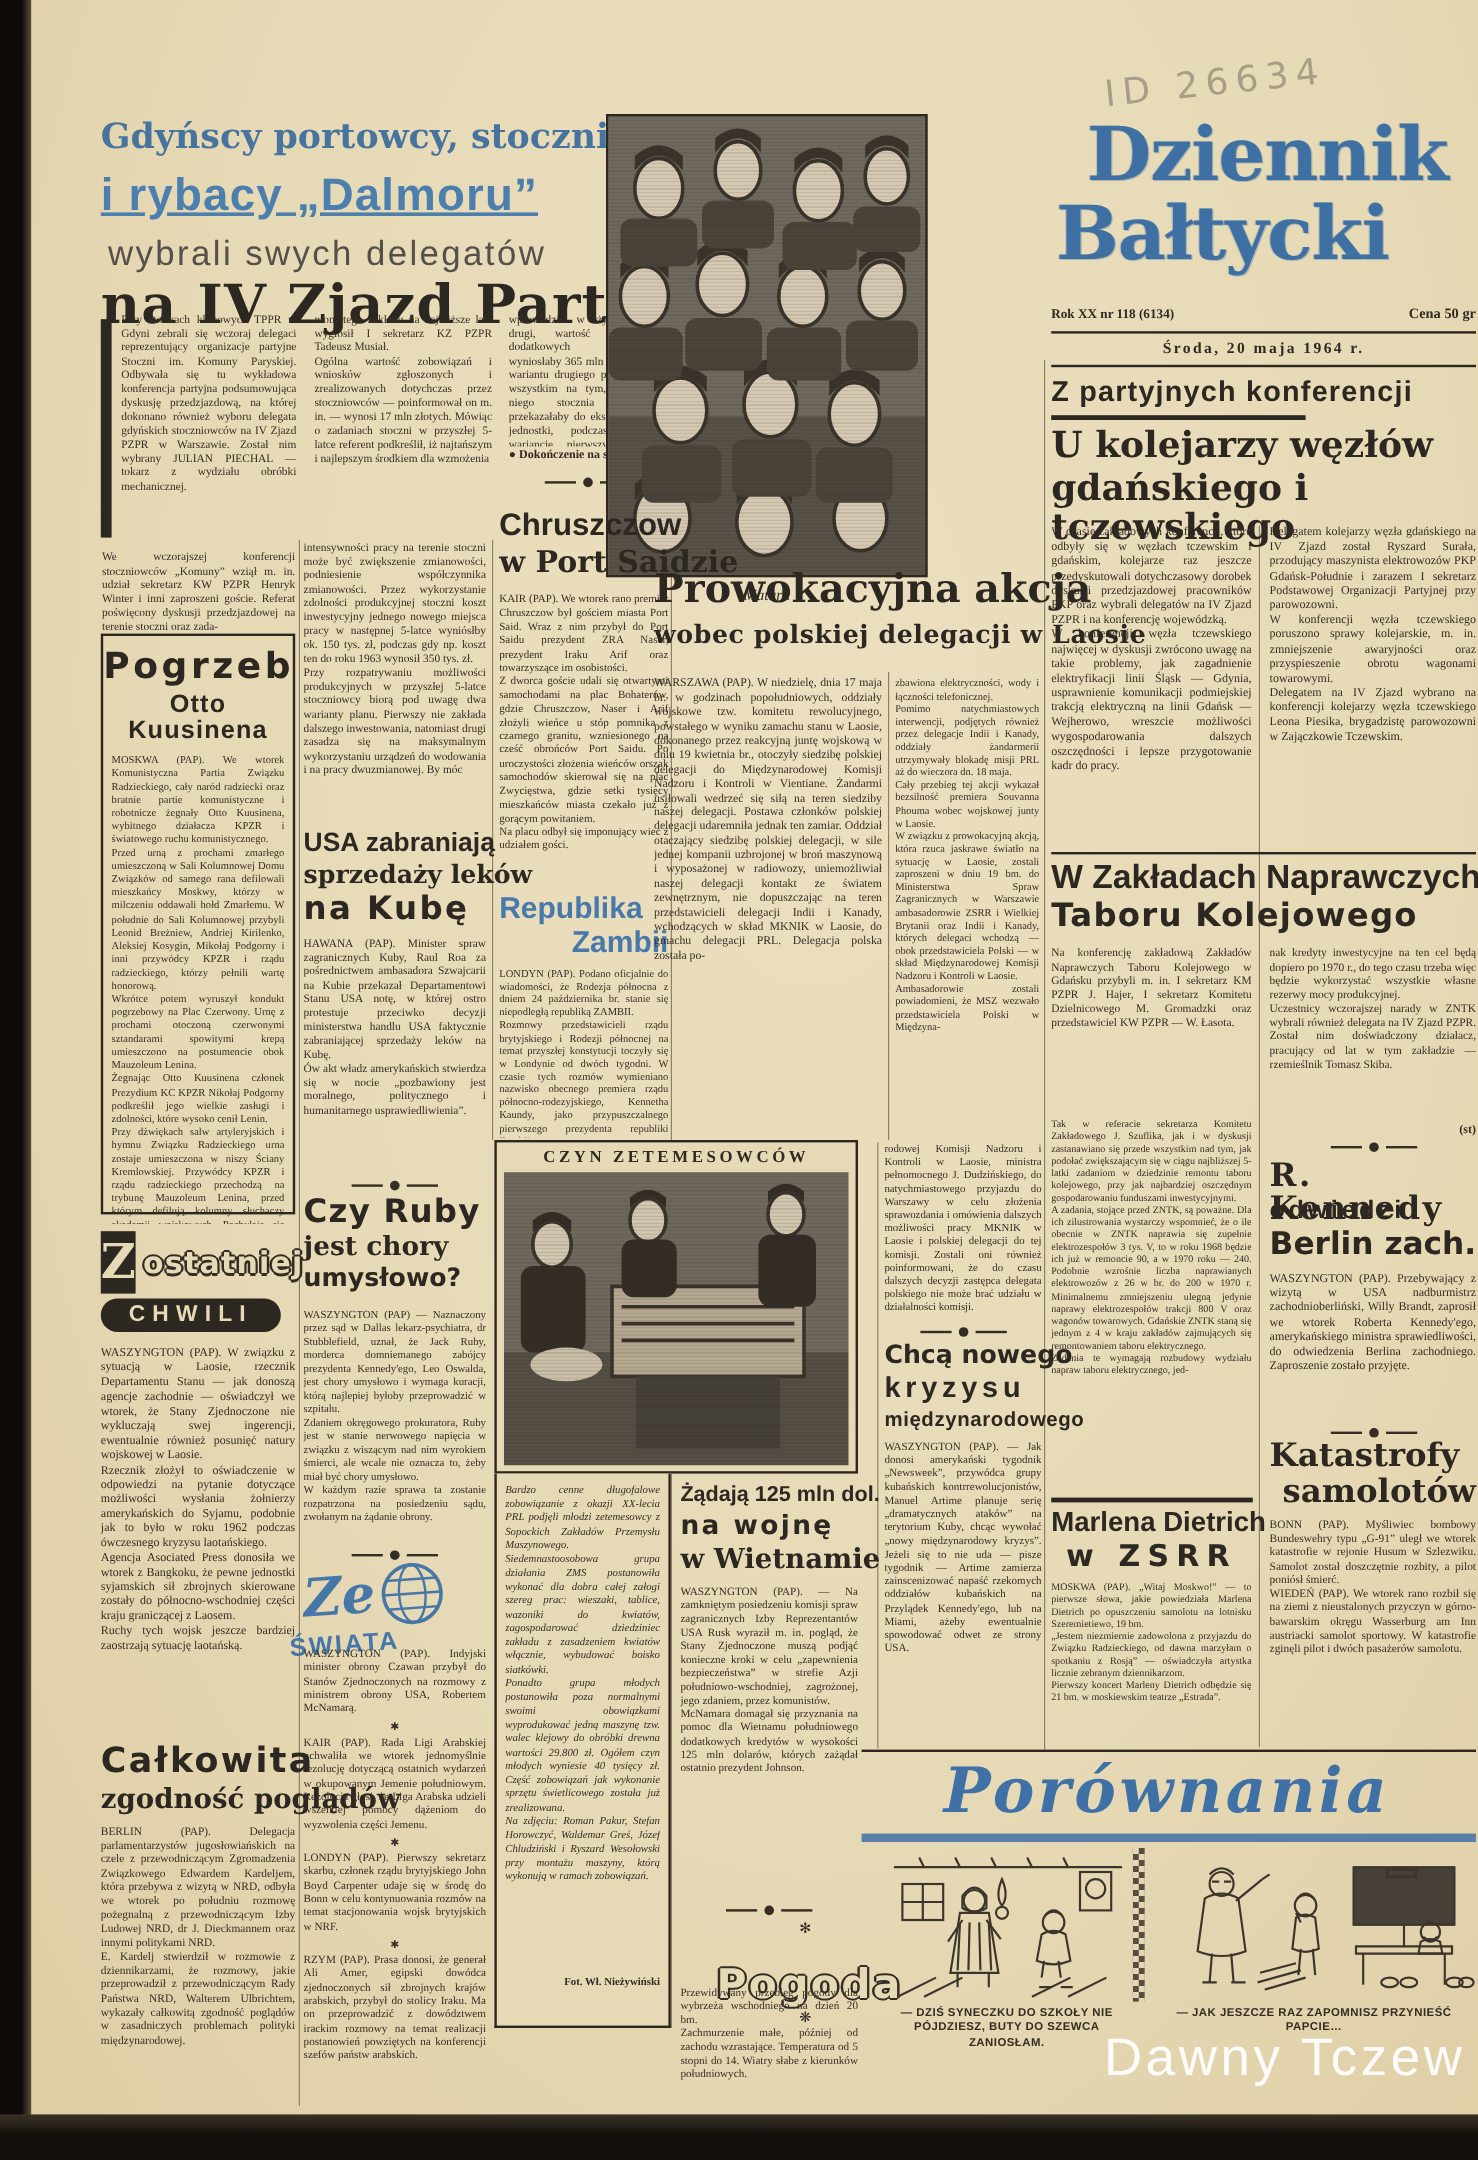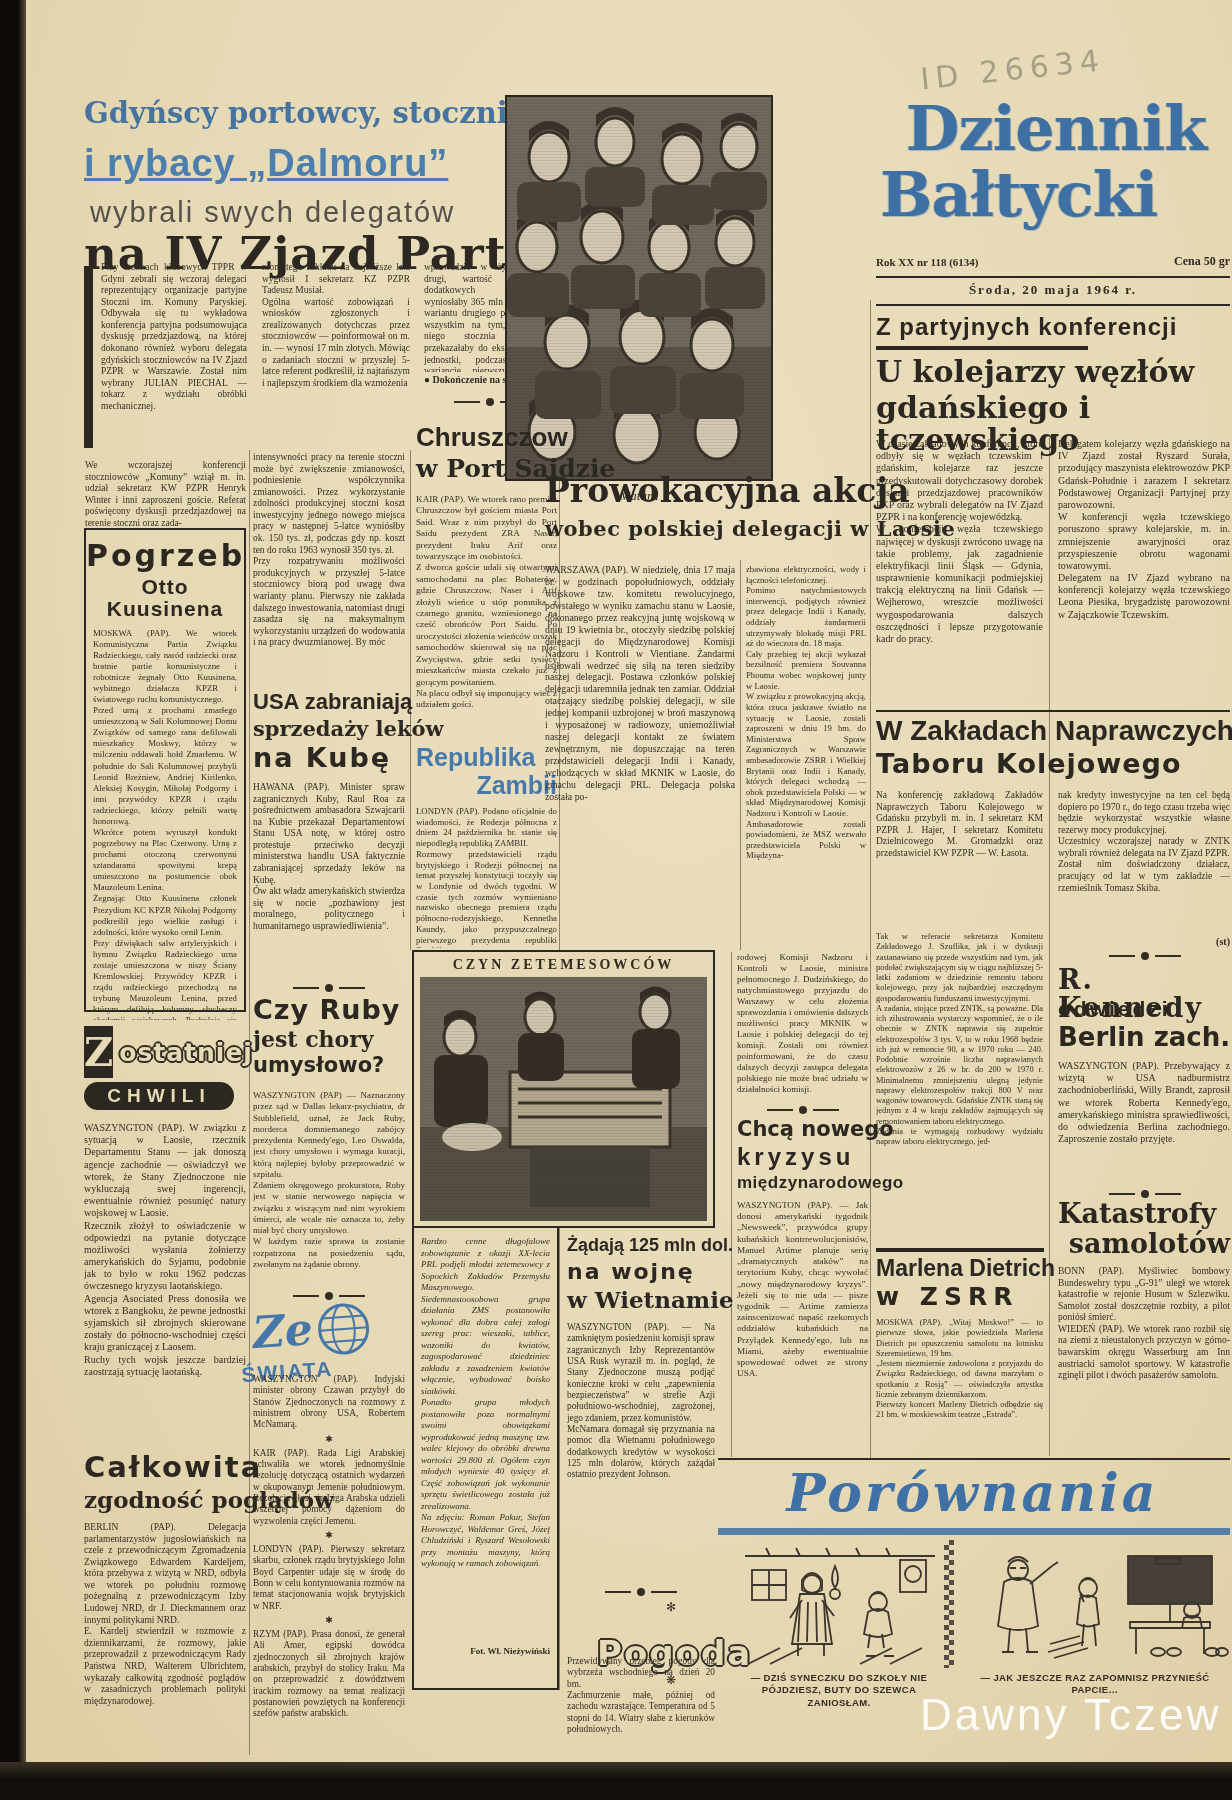--- a/index.html
+++ b/index.html
@@ -168,21 +168,21 @@
       <b class="dt"></b>
       <i class="ln"></i>
     </div>
   <div class="abs serifhead" style="left:1058px;top:1200px;font-size:27px;">Katastrofy</div>
   <div class="abs serifhead" style="left:1058px;top:1230px;width:172px;text-align:right;font-size:27px;">samolotów</div>
   <div class="abs body sm" style="left:1058px;top:1266px;width:172px;height:192px;">BONN (PAP). Myśliwiec bombowy Bundeswehry typu „G-91” uległ we wtorek katastrofie w rejonie Husum w Szlezwiku. Samolot został doszczętnie rozbity, a pilot poniósł śmierć.
 WIEDEŃ (PAP). We wtorek rano rozbił się na ziemi z nieustalonych przyczyn w górno-bawarskim okręgu Wasserburg am Inn austriacki samolot sportowy. W katastrofie zginęli pilot i dwóch pasażerów samolotu.</div>
 
   <div class="abs rule" style="left:876px;top:1248px;width:168px;height:4px;"></div>
   <div class="abs sanshead" style="left:876px;top:1256px;font-size:23px;">Marlena Dietrich</div>
-  <div class="abs rndhead" style="left:876px;top:1284px;width:167px;text-align:left;font-size:25px;letter-spacing:6px;">w ZSRR</div>
+  <div class="abs rndhead" style="left:876px;top:1284px;width:167px;text-align:center;font-size:25px;letter-spacing:6px;">w ZSRR</div>
   <div class="abs body xs" style="left:876px;top:1318px;width:167px;height:142px;">MOSKWA (PAP). „Witaj Moskwo!” — to pierwsze słowa, jakie powiedziała Marlena Dietrich po opuszczeniu samolotu na lotnisku Szeremietiewo, 19 bm.
 „Jestem niezmiernie zadowolona z przyjazdu do Związku Radzieckiego, od dawna marzyłam o spotkaniu z Rosją” — oświadczyła artystka licznie zebranym dziennikarzom.
 Pierwszy koncert Marleny Dietrich odbędzie się 21 bm. w moskiewskim teatrze „Estrada”.</div>
 
   <div class="abs" style="left:84px;top:528px;width:162px;height:484px;border:2px solid #2c2720;box-sizing:border-box;background:rgba(230,217,181,.35);">
     <div class="rndhead" style="text-align:center;font-size:30px;letter-spacing:3px;margin-top:10px;">Pogrzeb</div>
     <div class="sanshead" style="text-align:center;font-size:21px;letter-spacing:1px;margin-top:4px;">Otto Kuusinena</div>
     <div class="body" style="margin:8px 7px 0 7px;height:392px;font-size:8.8px;line-height:1.26;">MOSKWA (PAP). We wtorek Komunistyczna Partia Związku Radzieckiego, cały naród radziecki oraz bratnie partie komunistyczne i robotnicze żegnały Otto Kuusinena, wybitnego działacza KPZR i światowego ruchu komunistycznego.
 Przed urną z prochami zmarłego umieszczoną w Sali Kolumnowej Domu Związków od samego rana defilowali mieszkańcy Moskwy, którzy w milczeniu oddawali hołd Zmarłemu. W południe do Sali Kolumnowej przybyli Leonid Breżniew, Andriej Kirilenko, Aleksiej Kosygin, Mikołaj Podgorny i inni przywódcy KPZR i rządu radzieckiego, którzy pełnili wartę honorową.
 Wkrótce potem wyruszył kondukt pogrzebowy na Plac Czerwony. Urnę z prochami otoczoną czerwonymi sztandarami spowitymi krepą umieszczono na postumencie obok Mauzoleum Lenina.

